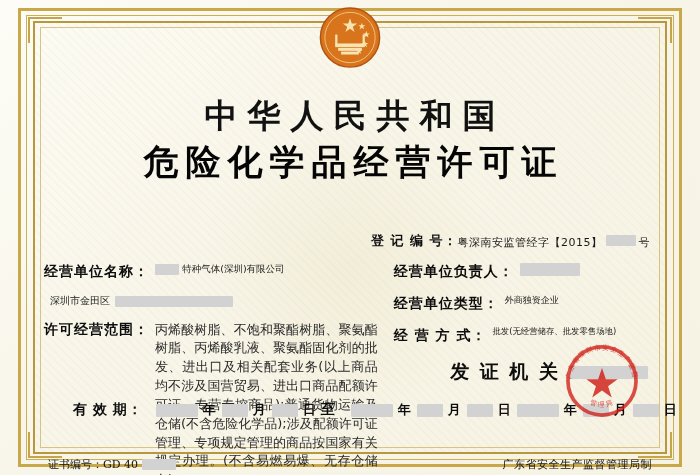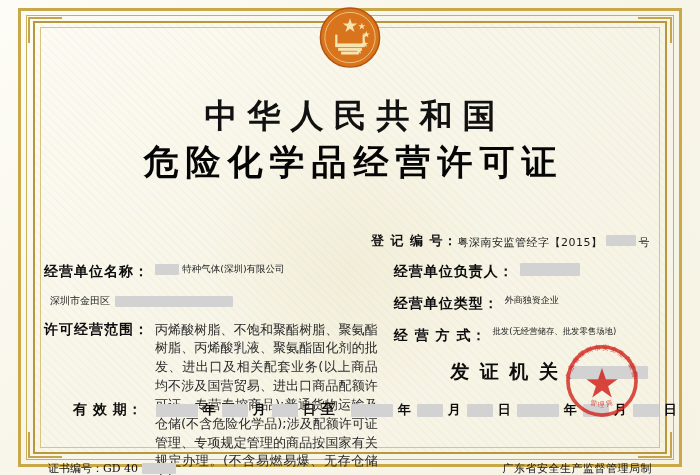--- a/index.html
+++ b/index.html
@@ -255,21 +255,21 @@
     height: 92px;
     z-index: 8;
     opacity: 0.92;
   }
 
   .footer {
     position: absolute;
     left: 0;
     right: 0;
     bottom: 0;
-    height: 14px;
+    height: 22px;
     display: flex;
     align-items: center;
     justify-content: space-between;
     padding: 0 48px;
     box-sizing: border-box;
     font-family: "DejaVu Serif", "Liberation Serif", serif;
     font-size: 11px;
     color: #111;
     z-index: 7;
   }

